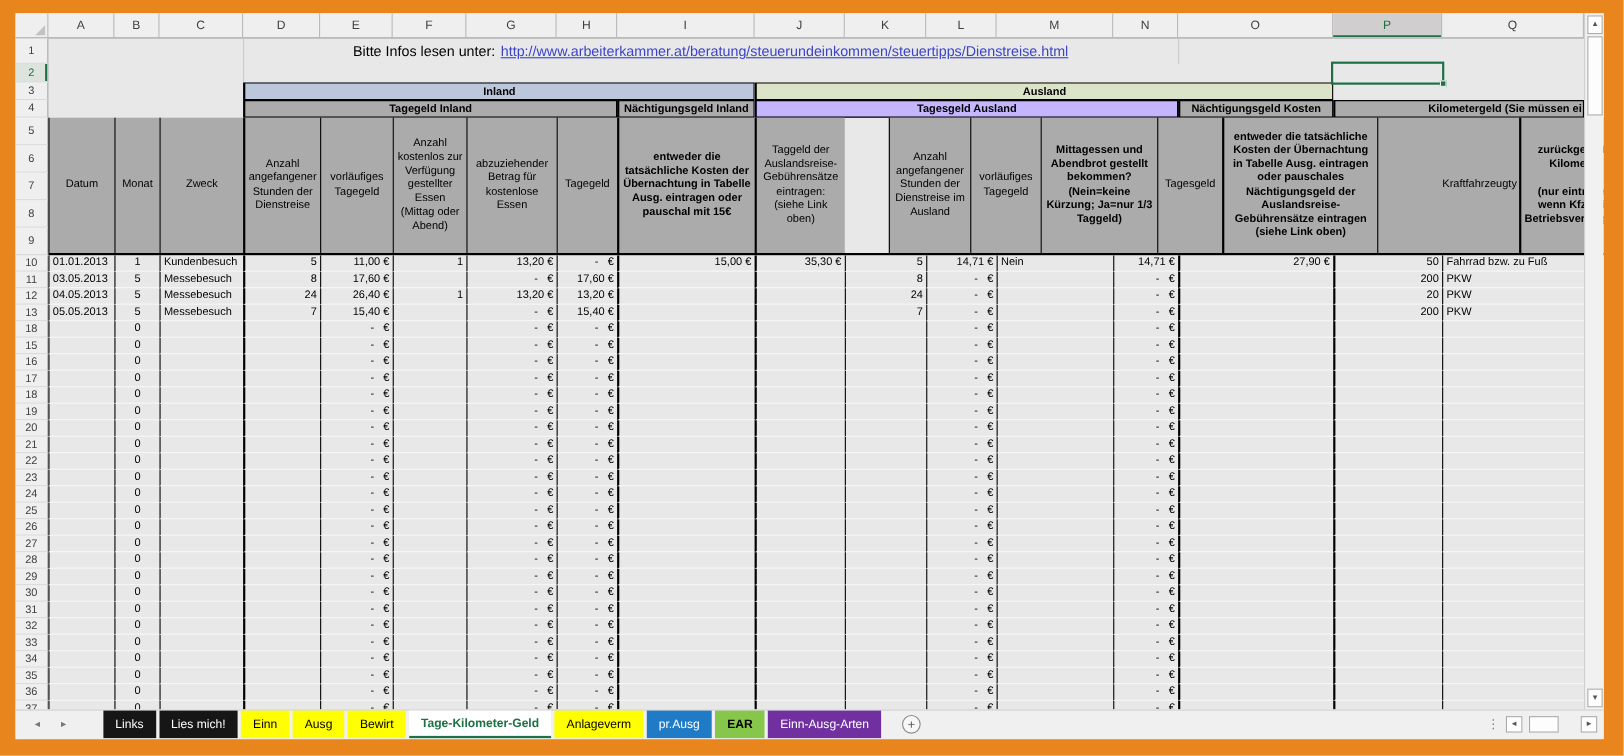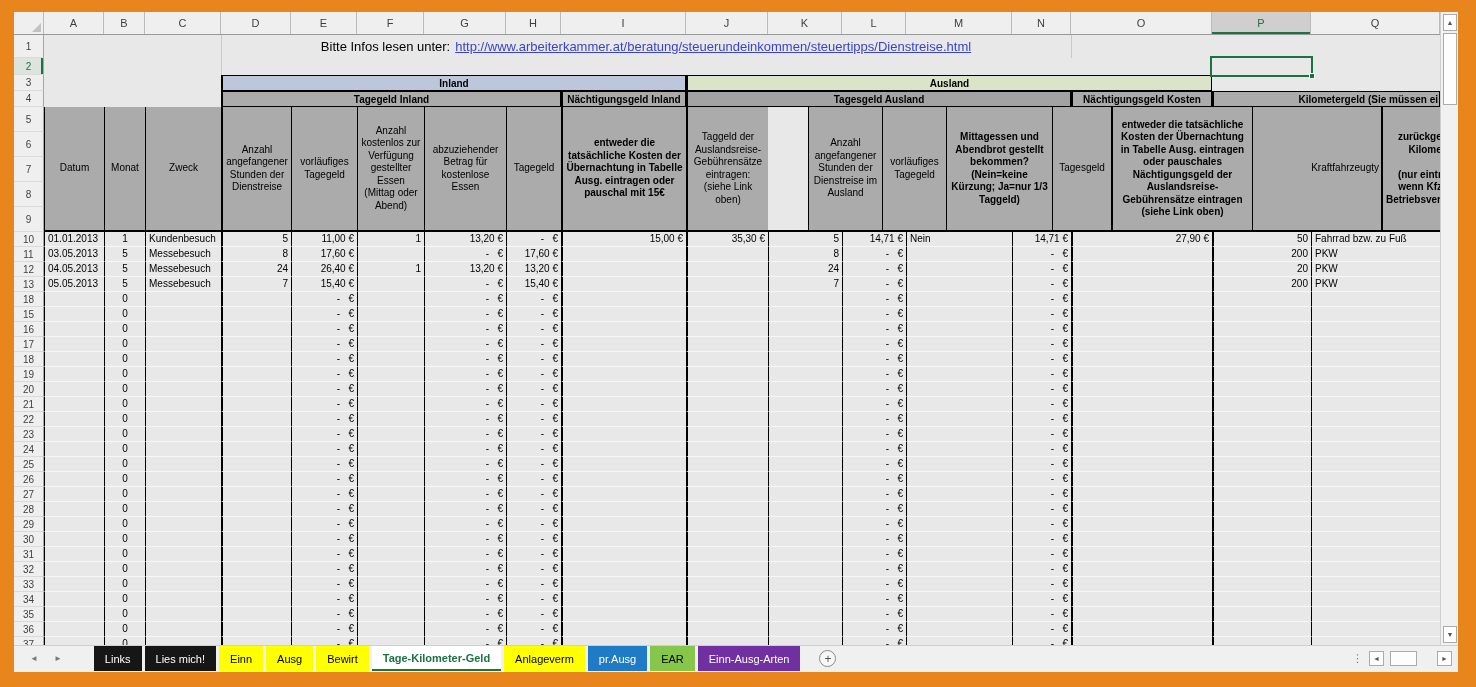--- a/index.html
+++ b/index.html
@@ -122,21 +122,21 @@
     </div>
 
     <div class="vline" style="left:207px;top:23px;height:40px"></div>
     <div class="vline" style="left:1057px;top:23px;height:23px"></div>
 
     <div id="bands">
         <div class="band thick" style="left: 207px; top: 63px; width: 465px; height: 16px; background: rgb(188, 199, 219);">Inland</div>
         <div class="band thick" style="left: 672px; top: 63px; width: 526px; height: 16px; background: rgb(219, 227, 201);">Ausland</div>
         <div class="band thick" style="left: 207px; top: 79px; width: 340px; height: 16px; background: rgb(171, 171, 171);">Tagegeld Inland</div>
         <div class="band thick" style="left: 547px; top: 79px; width: 125px; height: 16px; background: rgb(171, 171, 171);">Nächtigungsgeld Inland</div>
-        <div class="band thick" style="left: 672px; top: 79px; width: 385px; height: 16px; background: #a3a3a3;">Tagesgeld Ausland</div>
+        <div class="band thick" style="left: 672px; top: 79px; width: 385px; height: 16px; background: #c4b5fd;">Tagesgeld Ausland</div>
         <div class="band thick" style="left: 1057px; top: 79px; width: 141px; height: 16px; background: rgb(171, 171, 171);">Nächtigungsgeld Kosten</div>
         <div class="band thick ralign" style="left: 1198px; top: 79px; width: 228px; height: 16px; background: rgb(171, 171, 171);">Kilometergeld (Sie müssen ei</div>
       </div>
 
     <div class="hdrblock">
       <div id="hnums" class="hnums">
           <div class="rn" style="height: 25px;">5</div>
           <div class="rn" style="height: 25px;">6</div>
           <div class="rn" style="height: 25px;">7</div>
           <div class="rn" style="height: 25px;">8</div>
@@ -745,21 +745,21 @@
       </div>
       <div id="tabs" class="tabs">
           <div class="tab" style="background: rgb(22, 22, 22); color: rgb(255, 255, 255);">Links</div>
           <div class="tab" style="background: rgb(22, 22, 22); color: rgb(255, 255, 255);">Lies mich!</div>
           <div class="tab" style="background: rgb(255, 255, 0); color: rgb(0, 0, 0);">Einn</div>
           <div class="tab" style="background: rgb(255, 255, 0); color: rgb(0, 0, 0);">Ausg</div>
           <div class="tab" style="background: rgb(255, 255, 0); color: rgb(0, 0, 0);">Bewirt</div>
           <div class="tab active" style="background: rgb(255, 255, 255); color: rgb(30, 113, 69);">Tage-Kilometer-Geld</div>
           <div class="tab" style="background: rgb(255, 255, 0); color: rgb(0, 0, 0);">Anlageverm</div>
           <div class="tab" style="background: rgb(31, 123, 197); color: rgb(255, 255, 255);">pr.Ausg</div>
-          <div class="tab" style="background: rgb(134, 198, 74); color: rgb(0, 0, 0);">EAR</div>
+          <div class="tab" style="background: rgb(134, 198, 74); color: rgb(0, 0, 0); font-weight: bold;">EAR</div>
           <div class="tab" style="background: rgb(112, 48, 160); color: rgb(255, 255, 255);">Einn-Ausg-Arten</div>
         </div>
       <div class="addbtn">+</div>
       <div class="tabbar-right">
         <div class="dots">⋮</div>
         <div class="hbox">◄</div>
         <div class="hthumb"></div>
         <div class="hspacer"></div>
         <div class="hbox">►</div>
       </div>

